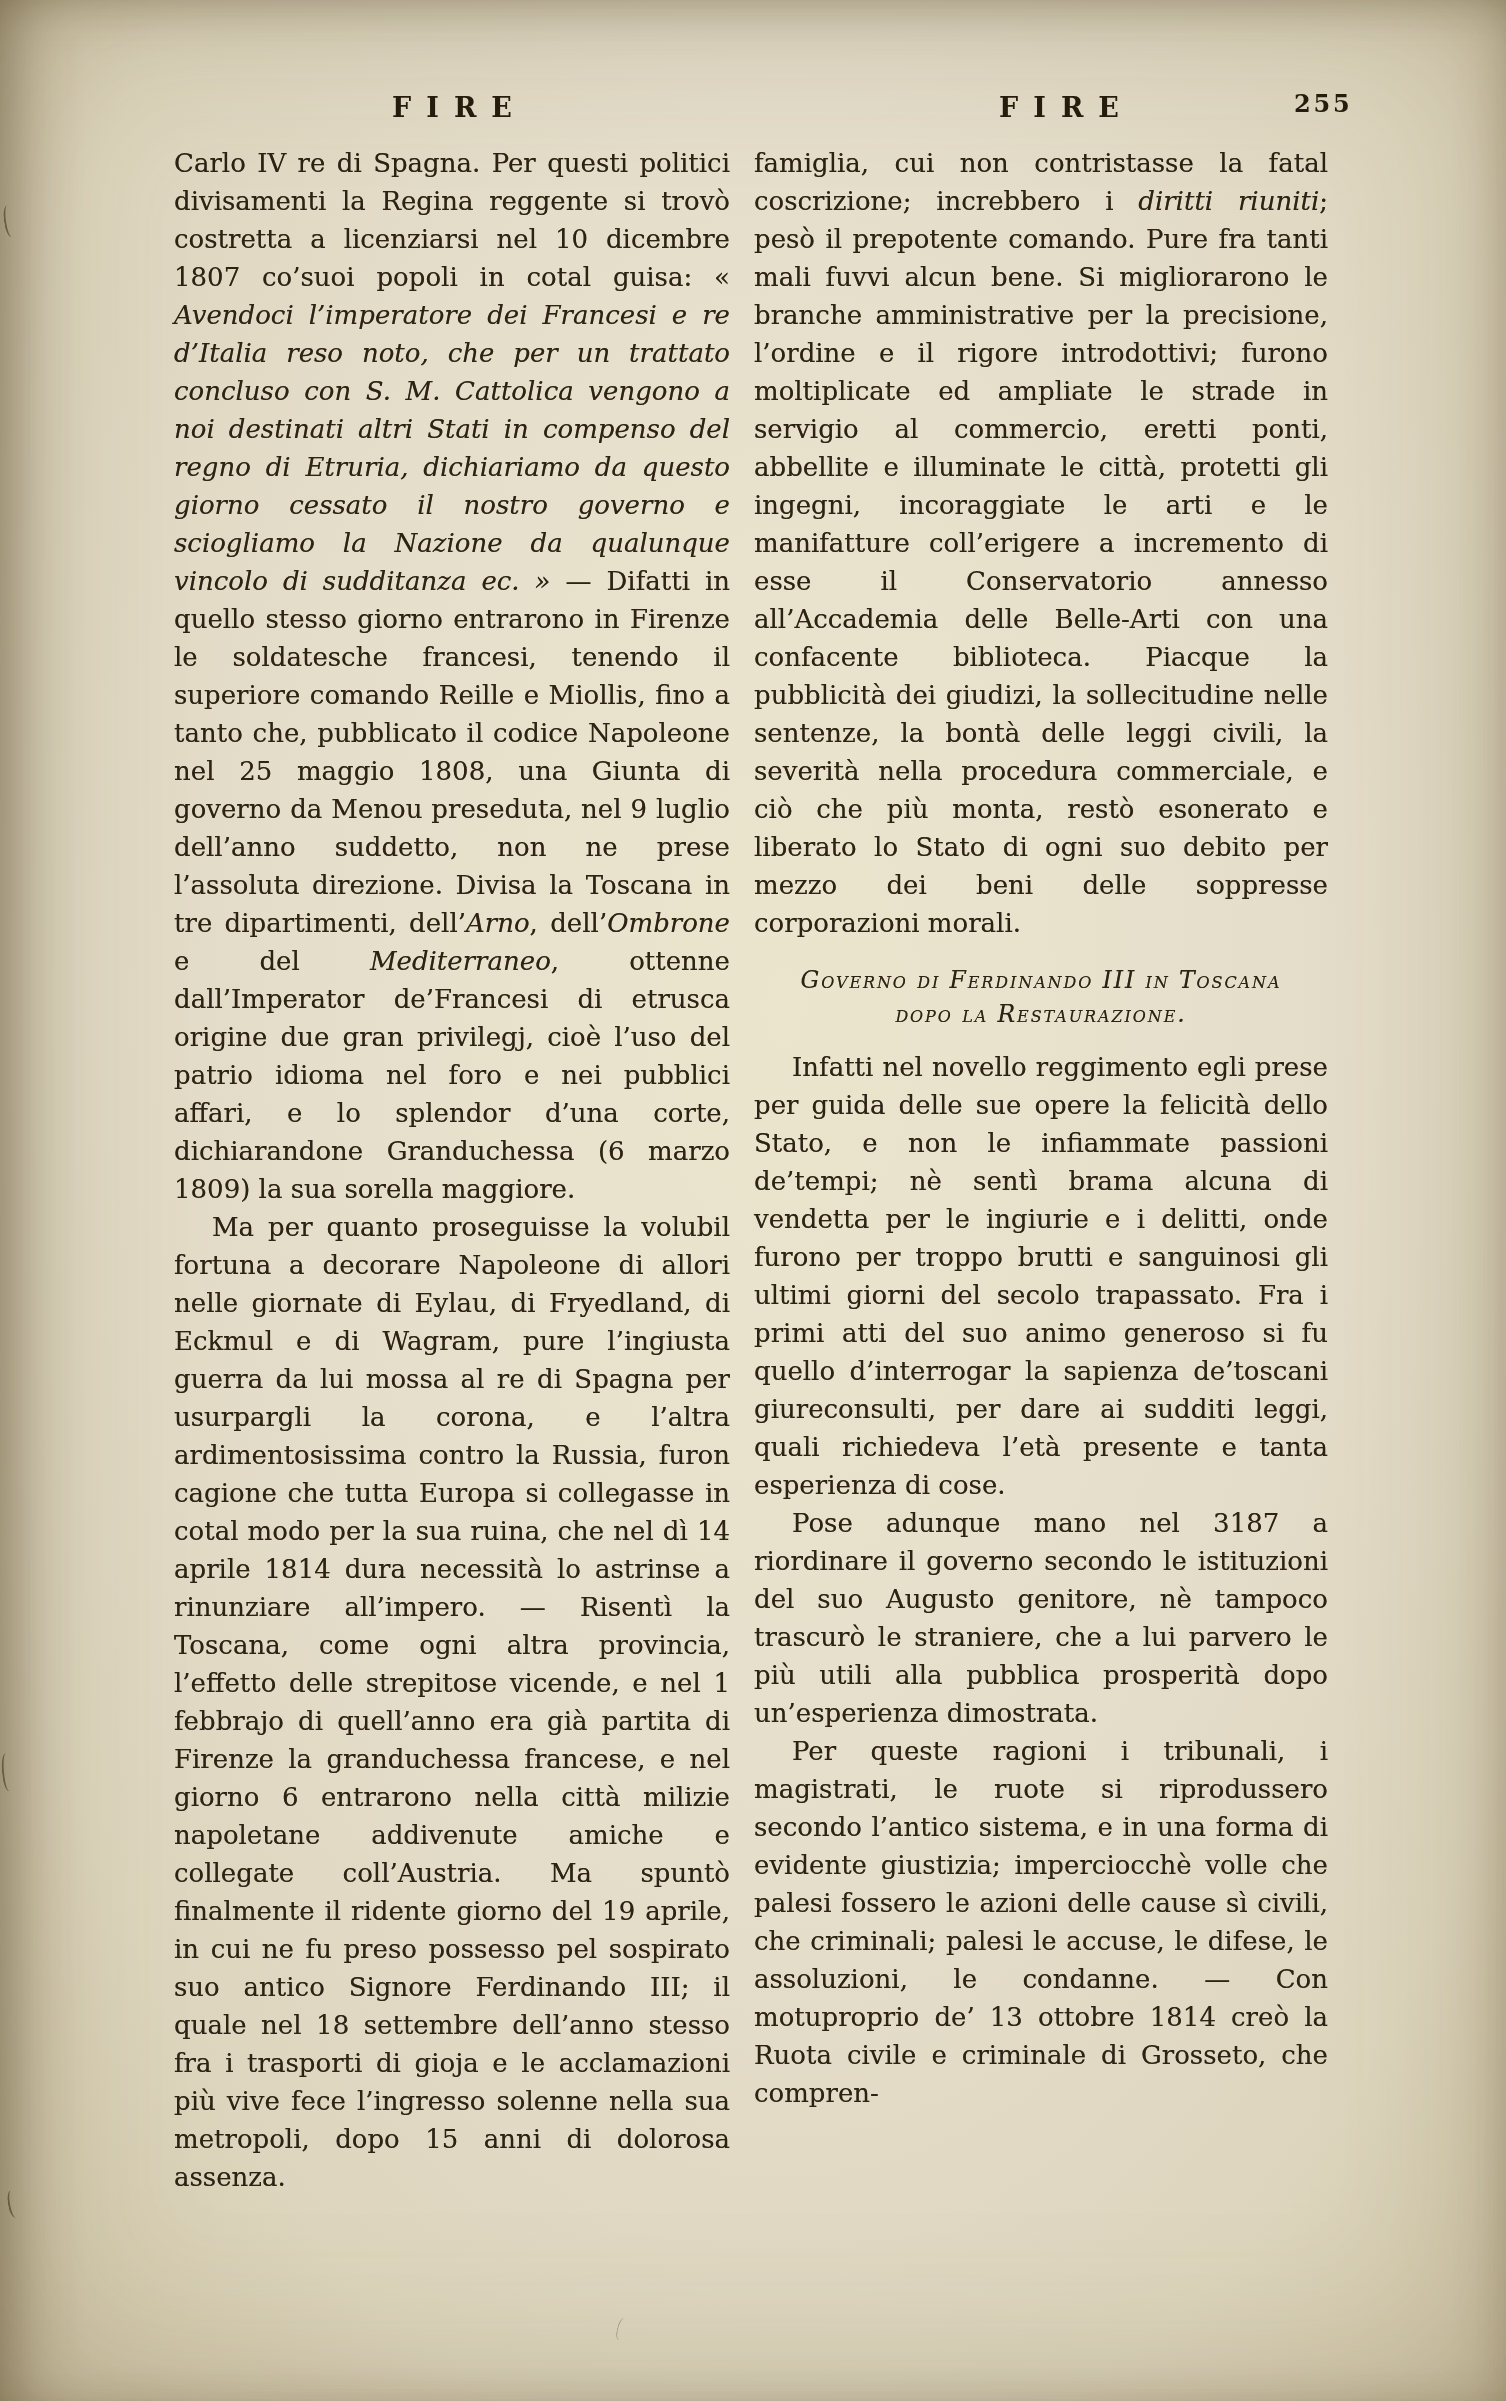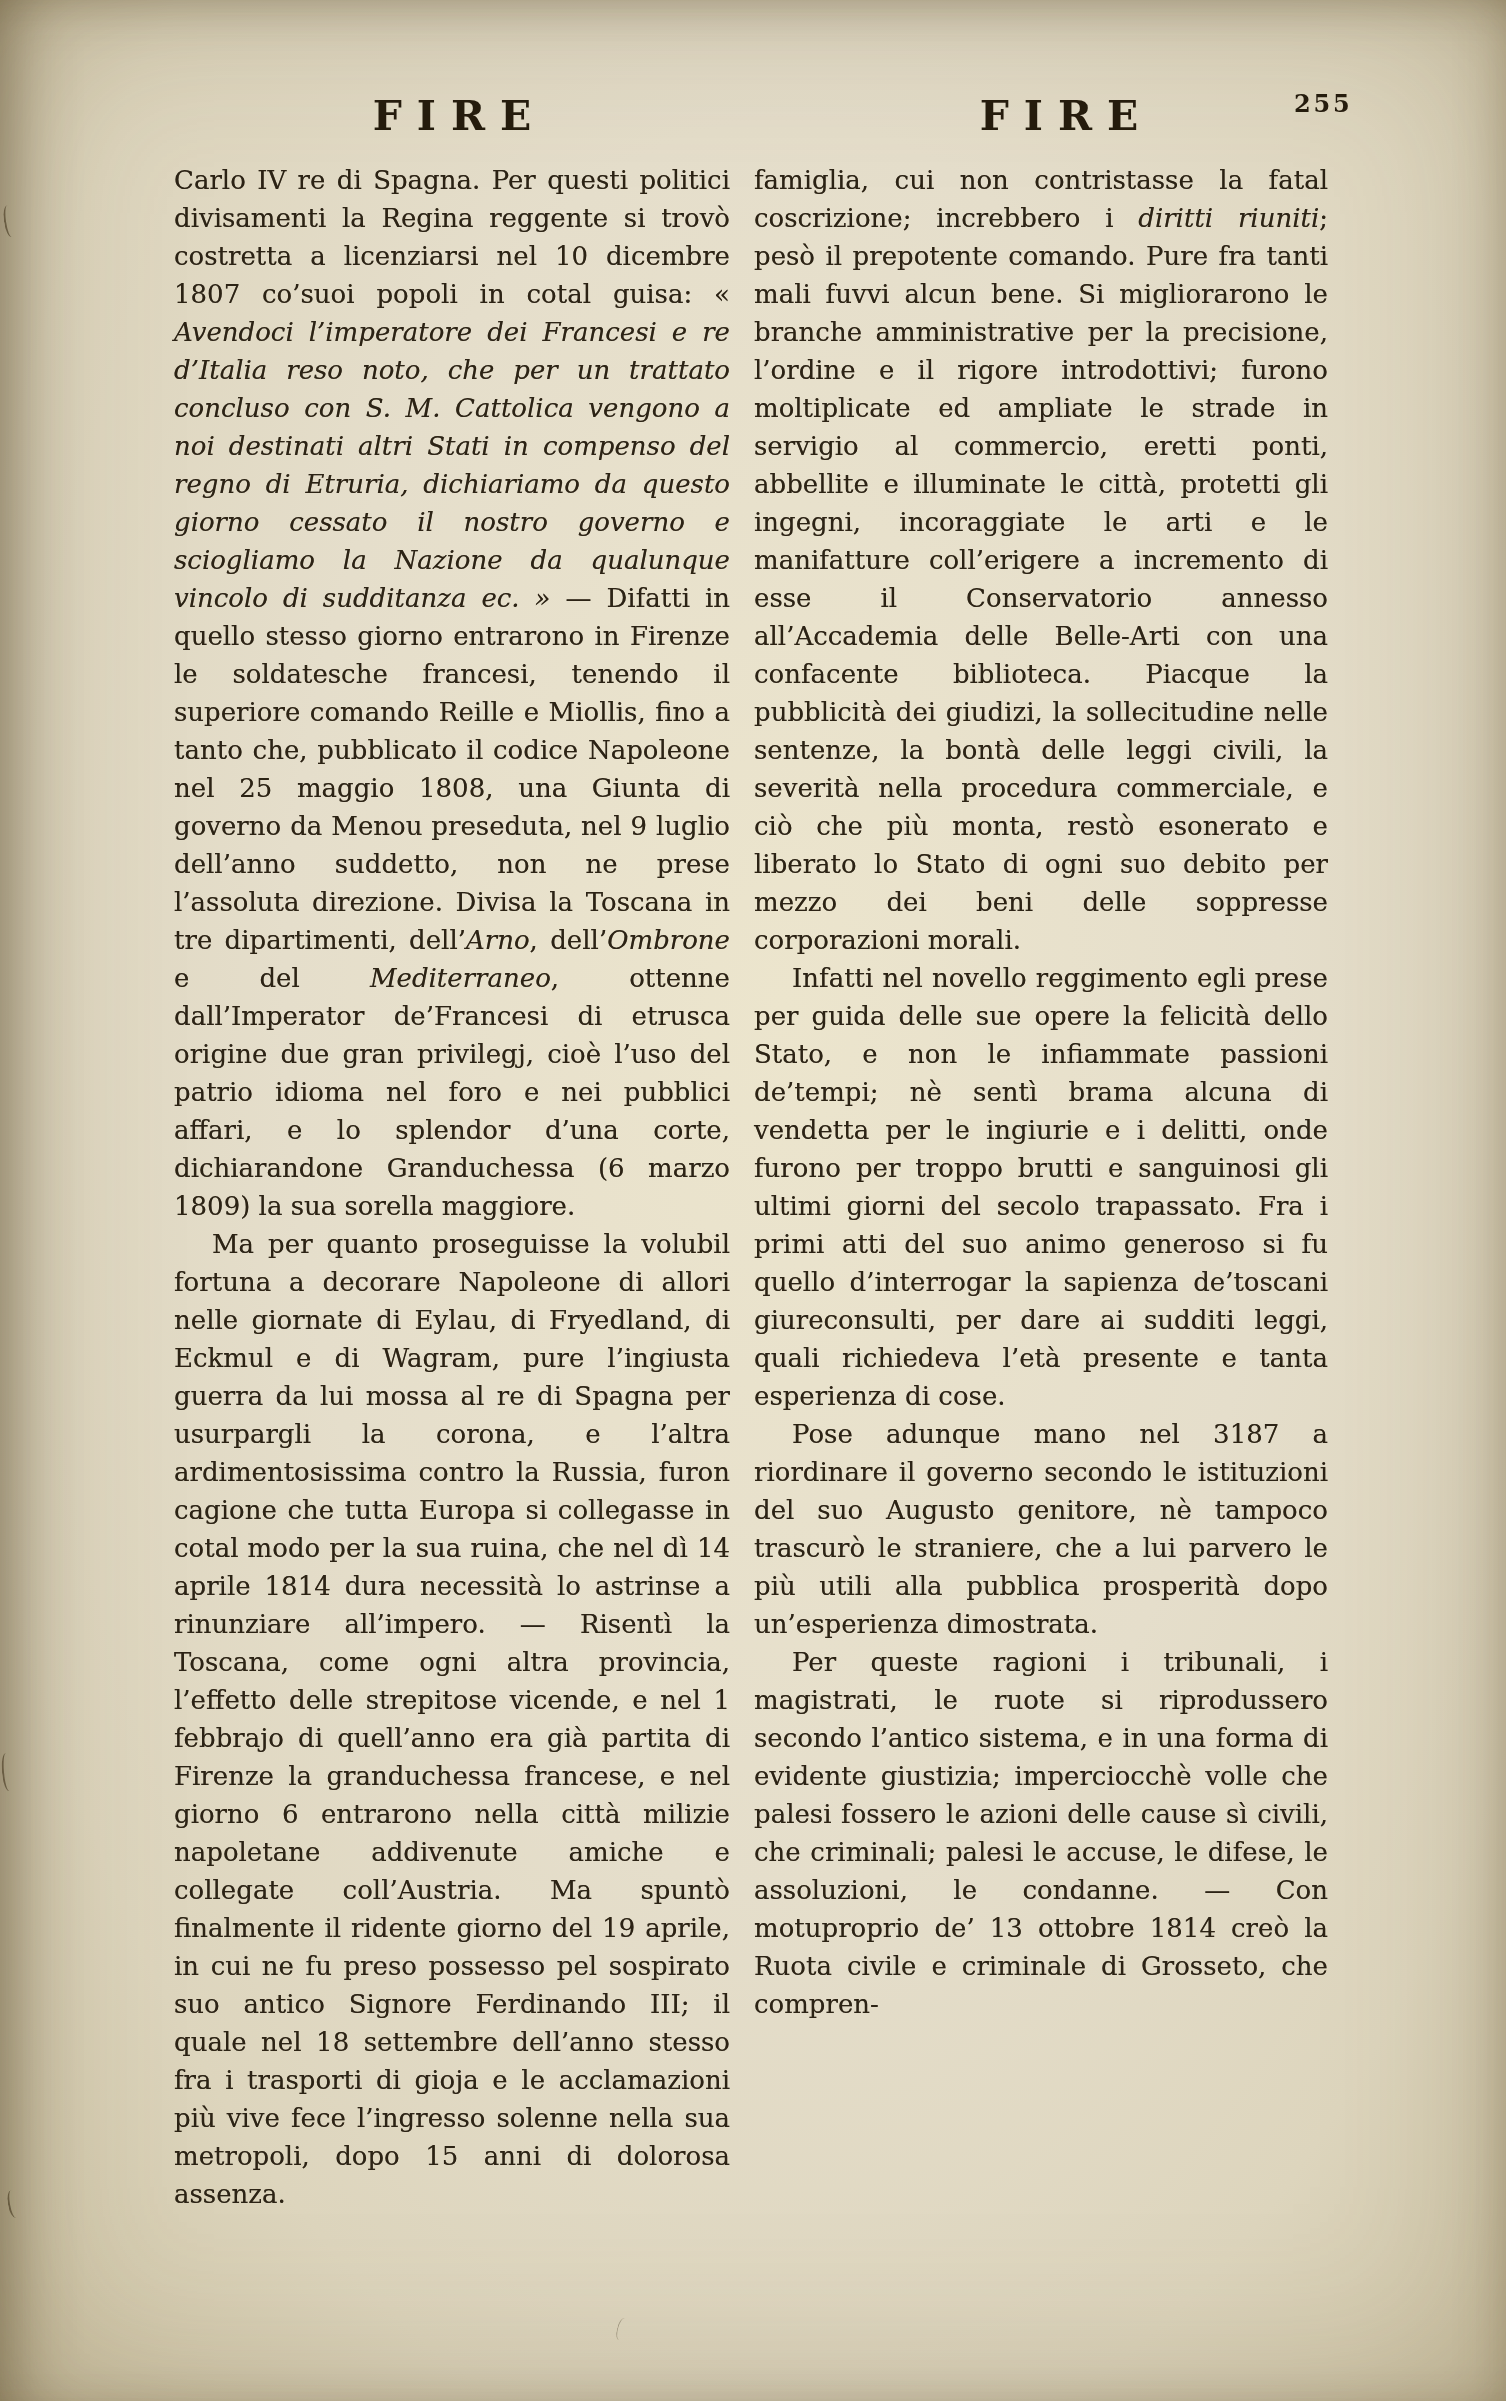--- a/index.html
+++ b/index.html
@@ -36,21 +36,21 @@
   .page-header {
     position: relative;
     display: grid;
     grid-template-columns: 556px 574px;
     column-gap: 42px;
     margin-bottom: 21px;
   }
   .running-head {
     text-align: center;
     font-weight: bold;
-    font-size: 41px;
+    font-size: 27px;
     letter-spacing: 15px;
     padding-left: 15px;
     color: #241b0d;
   }
   .page-number {
     position: absolute;
     right: -5.6px;
     top: -2.8px;
     font-weight: bold;
     font-size: 24px;
@@ -118,20 +118,24 @@
     <div class="columns">
 
       <div class="column">
         <p class="para cont"><span>Carlo IV re di Spagna. Per questi politici divisamenti la Regina reggente si trovò costretta a licenziarsi nel 10 dicembre 1807 co’suoi popoli in cotal guisa: « </span><span class="it">Avendoci l’imperatore dei Francesi e re d’Italia reso noto, che per un trattato concluso con S. M. Cattolica vengono a noi destinati altri Stati in compenso del regno di Etruria, dichiariamo da questo giorno cessato il nostro governo e sciogliamo la Nazione da qualunque vincolo di sudditanza ec. »</span><span> — Difatti in quello stesso giorno entrarono in Firenze le soldatesche francesi, tenendo il superiore comando Reille e Miollis, fino a tanto che, pubblicato il codice Napoleone nel 25 maggio 1808, una Giunta di governo da Menou preseduta, nel 9 luglio dell’anno suddetto, non ne prese l’assoluta direzione. Divisa la Toscana in tre dipartimenti, dell’</span><span class="it">Arno</span><span>, dell’</span><span class="it">Ombrone</span><span> e del </span><span class="it">Mediterraneo</span><span>, ottenne dall’Imperator de’Francesi di etrusca origine due gran privilegj, cioè l’uso del patrio idioma nel foro e nei pubblici affari, e lo splendor d’una corte, dichiarandone Granduchessa (6 marzo 1809) la sua sorella maggiore.</span></p>
         <p class="para"><span>Ma per quanto proseguisse la volubil fortuna a decorare Napoleone di allori nelle giornate di Eylau, di Fryedland, di Eckmul e di Wagram, pure l’ingiusta guerra da lui mossa al re di Spagna per usurpargli la corona, e l’altra ardimentosissima contro la Russia, furon cagione che tutta Europa si collegasse in cotal modo per la sua ruina, che nel dì 14 aprile 1814 dura necessità lo astrinse a rinunziare all’impero. — Risentì la Toscana, come ogni altra provincia, l’effetto delle strepitose vicende, e nel 1 febbrajo di quell’anno era già partita di Firenze la granduchessa francese, e nel giorno 6 entrarono nella città milizie napoletane addivenute amiche e collegate coll’Austria. Ma spuntò finalmente il ridente giorno del 19 aprile, in cui ne fu preso possesso pel sospirato suo antico Signore Ferdinando III; il quale nel 18 settembre dell’anno stesso fra i trasporti di gioja e le acclamazioni più vive fece l’ingresso solenne nella sua metropoli, dopo 15 anni di dolorosa assenza.</span></p>
       </div>
 
       <div class="column">
         <p class="para cont"><span>famiglia, cui non contristasse la fatal coscrizione; increbbero i </span><span class="it">diritti riuniti</span><span>; pesò il prepotente comando. Pure fra tanti mali fuvvi alcun bene. Si migliorarono le branche amministrative per la precisione, l’ordine e il rigore introdottivi; furono moltiplicate ed ampliate le strade in servigio al commercio, eretti ponti, abbellite e illuminate le città, protetti gli ingegni, incoraggiate le arti e le manifatture coll’erigere a incremento di esse il Conservatorio annesso all’Accademia delle Belle-Arti con una confacente biblioteca. Piacque la pubblicità dei giudizi, la sollecitudine nelle sentenze, la bontà delle leggi civili, la severità nella procedura commerciale, e ciò che più monta, restò esonerato e liberato lo Stato di ogni suo debito per mezzo dei beni delle soppresse corporazioni morali.</span></p>
 
+        <p class="para section-heading">
+            <span class="hline">Governo di Ferdinando III in Toscana</span>
+            <span class="hline">dopo la Restaurazione.</span>
+          </p>
 
         <p class="para"><span>Infatti nel novello reggimento egli prese per guida delle sue opere la felicità dello Stato, e non le infiammate passioni de’tempi; nè sentì brama alcuna di vendetta per le ingiurie e i delitti, onde furono per troppo brutti e sanguinosi gli ultimi giorni del secolo trapassato. Fra i primi atti del suo animo generoso si fu quello d’interrogar la sapienza de’toscani giureconsulti, per dare ai sudditi leggi, quali richiedeva l’età presente e tanta esperienza di cose.</span></p>
         <p class="para"><span>Pose adunque mano nel 3187 a riordinare il governo secondo le istituzioni del suo Augusto genitore, nè tampoco trascurò le straniere, che a lui parvero le più utili alla pubblica prosperità dopo un’esperienza dimostrata.</span></p>
         <p class="para"><span>Per queste ragioni i tribunali, i magistrati, le ruote si riprodussero secondo l’antico sistema, e in una forma di evidente giustizia; imperciocchè volle che palesi fossero le azioni delle cause sì civili, che criminali; palesi le accuse, le difese, le assoluzioni, le condanne. — Con motuproprio de’ 13 ottobre 1814 creò la Ruota civile e criminale di Grosseto, che compren-</span></p>
       </div>
 
     </div>
   </div>
 </div>
 

